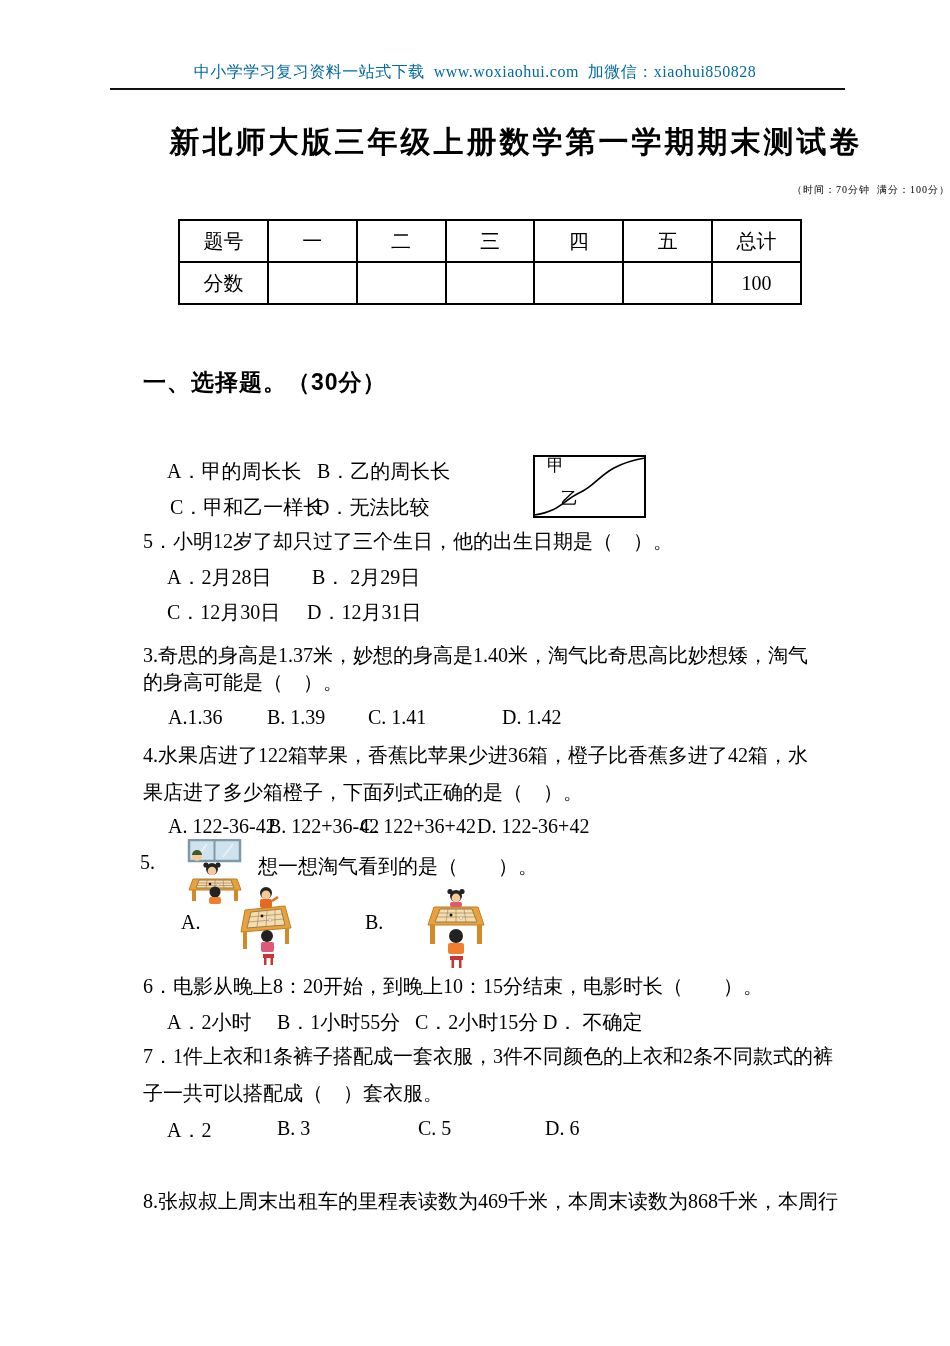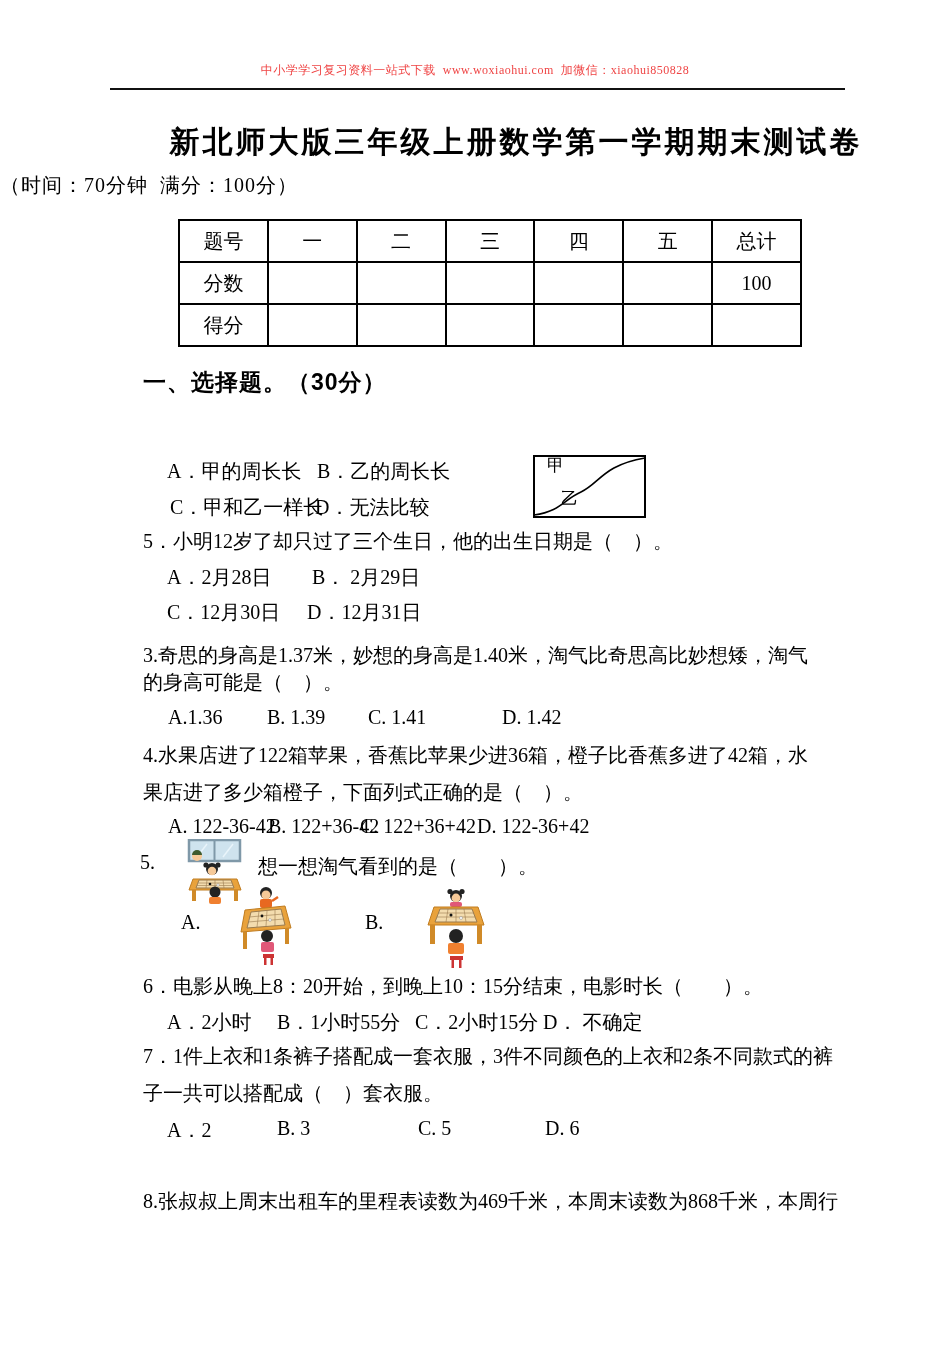--- a/index.html
+++ b/index.html
@@ -5,33 +5,33 @@
   html,body { margin:0; padding:0; background:#ffffff; }
   .page {
     position:relative; width:950px; height:1346px; margin:0 auto;
     background:#ffffff; color:#000;
     font-family:"Liberation Serif","DejaVu Serif",serif;
     overflow:hidden;
   }
   .abs { position:absolute; white-space:pre; }
   .site-header {
     top:62px; left:0; width:100%; text-align:center;
-    font-size:12px; letter-spacing:0.5px; color:#ef4444;
+    font-size:16px; letter-spacing:0.5px; color:#0369a1;
   }
   .header-rule {
     position:absolute; top:88px; left:110px; width:735px;
     border-top:2.5px solid #111; height:0;
   }
   .doc-title {
     top:122px; left:16px; width:100%; text-align:center;
     font-size:30px; font-weight:bold; letter-spacing:3px;padding-left:25px;
   }
   .doc-subtitle {
-    top:172px; left:0; width:100%; text-align:left;
-    font-size:20px; letter-spacing:1px;
+    top:183px; left:0; width:100%; text-align:right;
+    font-size:10px; letter-spacing:1px;
   }
   table.score {
     position:absolute; left:178px; top:219px; width:624px;
     border-collapse:collapse; table-layout:fixed;
   }
   table.score td {
     border:2px solid #000; height:40px; padding:0;
     text-align:center; vertical-align:middle;
     font-size:20px;
   }
@@ -70,29 +70,20 @@
     </tr>
     <tr>
       <td>分数</td>
       <td></td>
       <td></td>
       <td></td>
       <td></td>
       <td></td>
       <td>100</td>
     </tr>
-    <tr>
-      <td>得分</td>
-      <td></td>
-      <td></td>
-      <td></td>
-      <td></td>
-      <td></td>
-      <td></td>
-    </tr>
   </tbody>
     </table>
 
   <div class="abs section-heading">一、选择题。（30分）</div>
 
   <div class="abs opt" style="left:167px; top:458px;">A．甲的周长长</div>
   <div class="abs opt" style="left:317px; top:458px;">B．乙的周长长</div>
   <div class="abs opt" style="left:170px; top:494px;">C．甲和乙一样长</div>
   <div class="abs opt" style="left:315px; top:494px;">D．无法比较</div>
   <svg class="fig1" width="113" height="64" viewBox="0 0 113 64">

